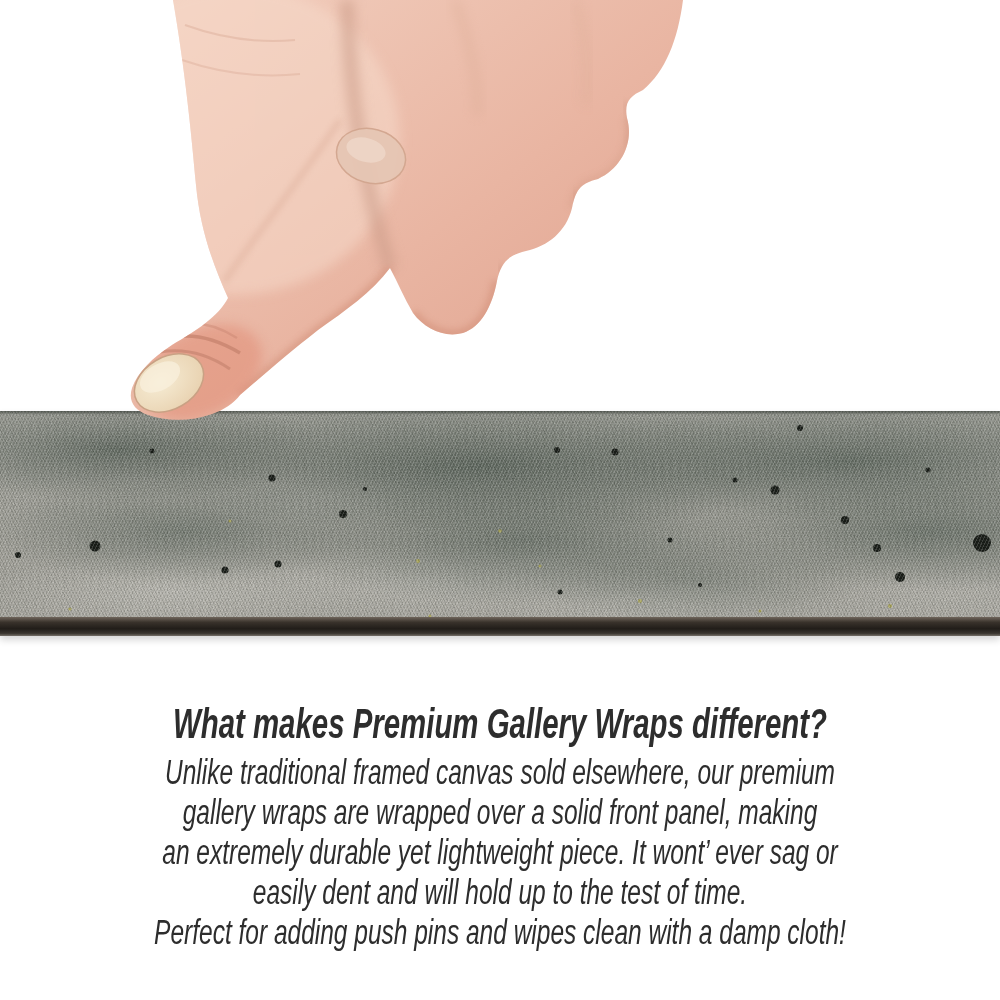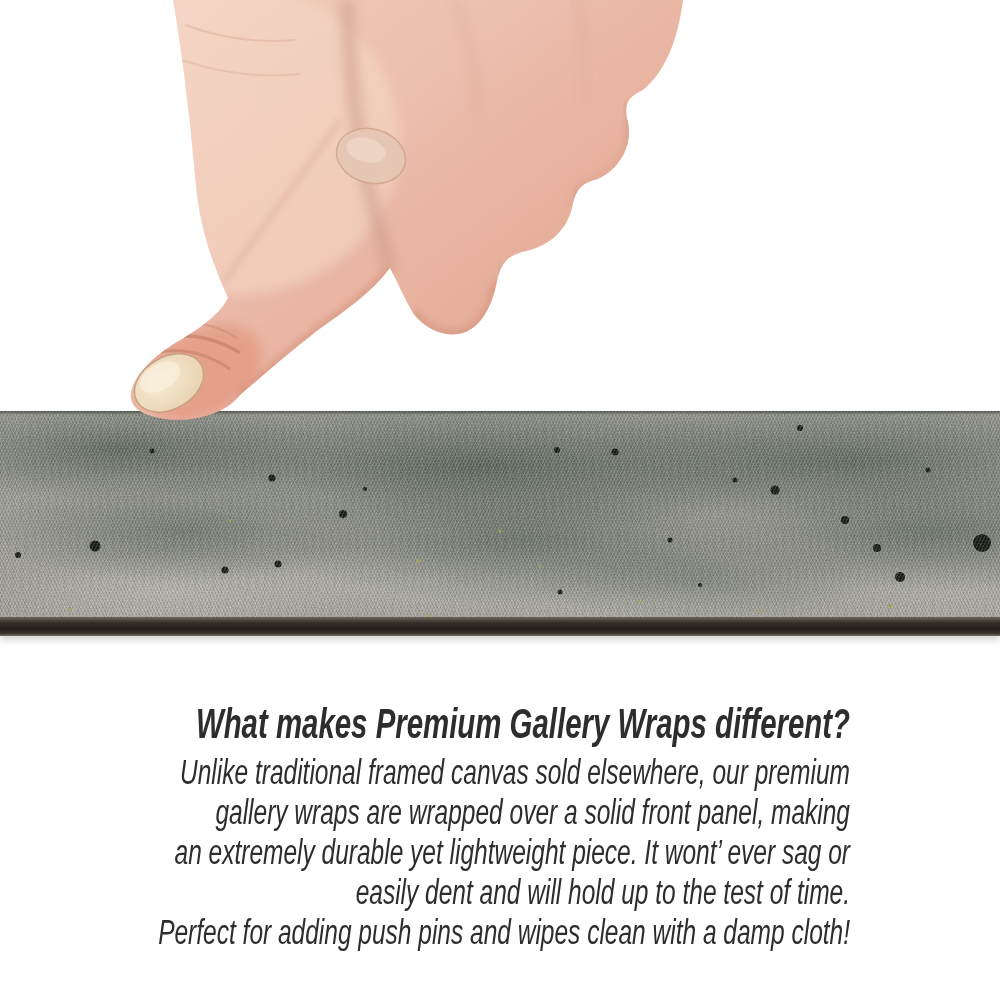--- a/index.html
+++ b/index.html
@@ -33,21 +33,21 @@
   .strip svg{position:absolute;inset:0;display:block;}
   .strip .topline{position:absolute;left:0;top:0;width:100%;height:4px;
     background:linear-gradient(rgba(33,40,34,.55), transparent);}
   .strip .edge{position:absolute;left:0;bottom:0;width:100%;height:19px;
     background:linear-gradient(180deg,#6f655b 0%,#39322b 28%,#211d19 62%,#3a352f 86%,#756f68 100%);}
 
   
   .hand-svg{position:absolute;left:0;top:0;z-index:3;}
 
   
-  .info{position:absolute;left:0;top:700px;width:1000px;text-align:right;color:#2d2d2d;}
+  .info{position:absolute;left:0;top:700px;width:1000px;text-align:center;color:#2d2d2d;}
   .headline{font-size:42px;line-height:48px;font-style:italic;font-weight:700;
             transform:scaleX(.7);transform-origin:50% 50%;white-space:nowrap;margin:0 0 4px 0;}
   .bodyline{font-size:35px;line-height:40px;font-style:italic;font-weight:400;
             transform:scaleX(.7);transform-origin:50% 50%;white-space:nowrap;}
 </style>
 </head>
 <body>
 
 <div class="page">
 

